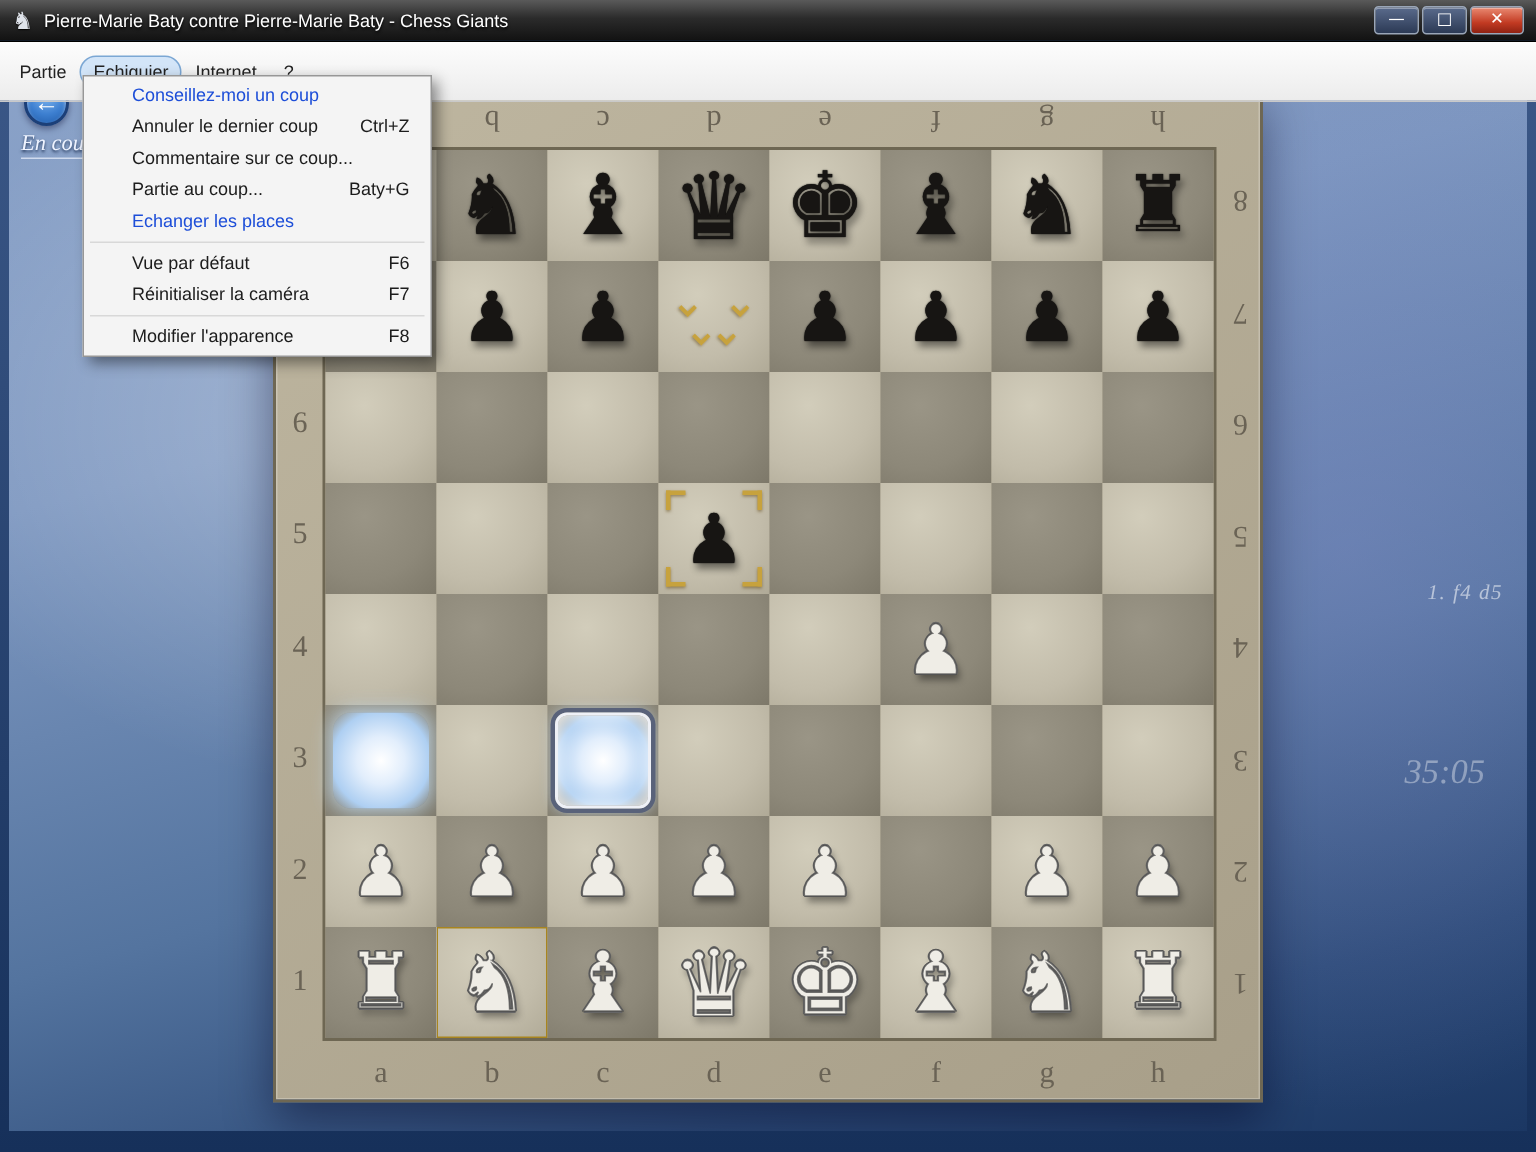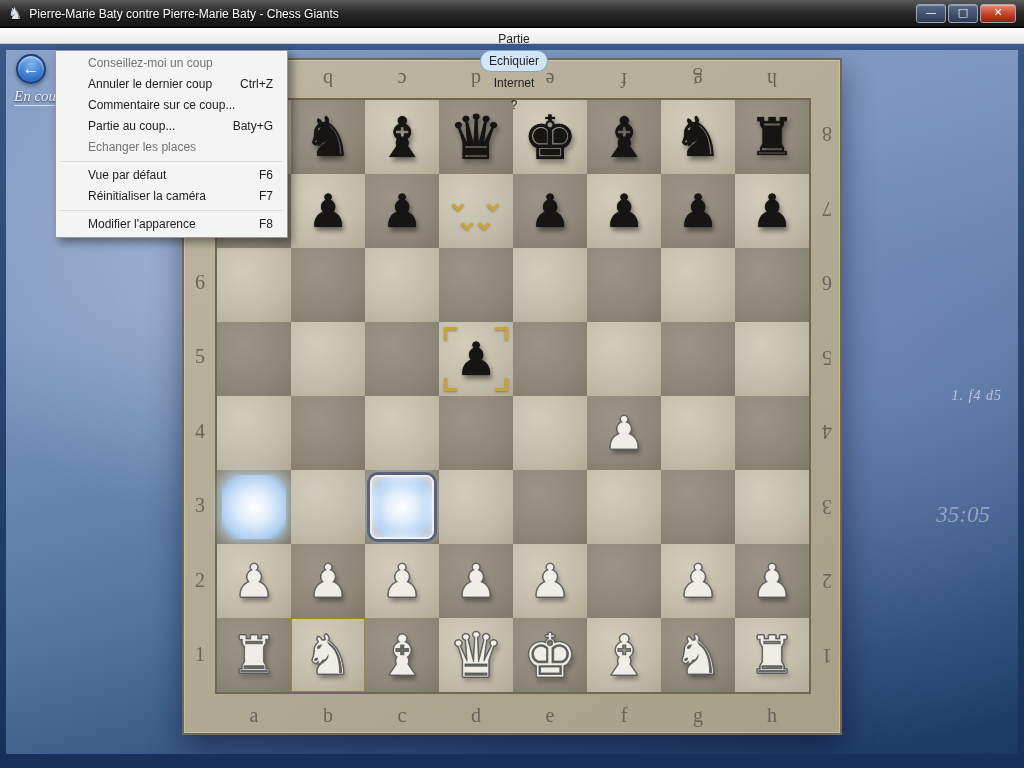--- a/index.html
+++ b/index.html
@@ -24,35 +24,35 @@
     width:30px; height:19px; border:1px solid #9aa6b8; border-radius:3px;
     color:#fff; font-size:11px; line-height:16px; text-align:center; cursor:default;
     font-family:"DejaVu Sans",sans-serif;
     background:linear-gradient(#5a6b8c,#2c3a55);
     box-shadow:inset 0 1px 0 rgba(255,255,255,.35);
   }
   .ctl.close { width:36px; background:linear-gradient(#ea8a72,#c23a22 60%,#8f2212); }
 
   
   .menubar {
-    position:absolute; left:0; top:28px; width:1024px; height:16px;
+    position:absolute; left:0; top:28px; width:1024px; height:40px;
     background:linear-gradient(#fdfdfd,#ececec); border-bottom:1px solid #c9c9c9;
-    display:flex; align-items:center; padding-left:4px; font-size:12px; color:#222; z-index:290;flex-direction:column;
+    display:flex; align-items:center; padding-left:4px; font-size:12px; color:#222; z-index:290;
   }
   .menu-item { padding:3px 8px; border:1px solid transparent; border-radius:2px; }
   .menu-item.active { background:#d3e5f8; border-color:#7ba7d4;border-radius:11px; }
 
   
   .dropdown {
     position:absolute; left:55px; top:50px; width:233px; z-index:400;
     background:#f4f4f4; border:1px solid #979797; padding:2px;
     box-shadow:4px 4px 9px rgba(0,0,0,.45); font-size:12px; color:#1c1c1c;
   }
   .dd-row { display:flex; justify-content:space-between; align-items:center; padding:3px 12px 4px 30px; }
-  .dd-row.disabled { color:#737373;align-items:center; }
+  .dd-row.disabled { color:#1d4ed8;align-items:center; }
   .dd-row.highlighted { background:linear-gradient(#4aa0e8,#2f7ecc); color:#fff; }
   .dd-short { margin-left:2px; }
   .menu-sep { height:1px; background:#d8d8d8; margin:3px 2px; }
 
   
   .client {
     position:absolute; left:6px; top:50px; right:6px; bottom:14px; overflow:hidden;
     background:
       radial-gradient(ellipse 500px 360px at 26% 32%, rgba(255,255,255,.30), rgba(255,255,255,0) 70%),
       radial-gradient(ellipse 420px 500px at 88% 45%, rgba(130,140,200,.40), rgba(130,140,200,0) 75%),

